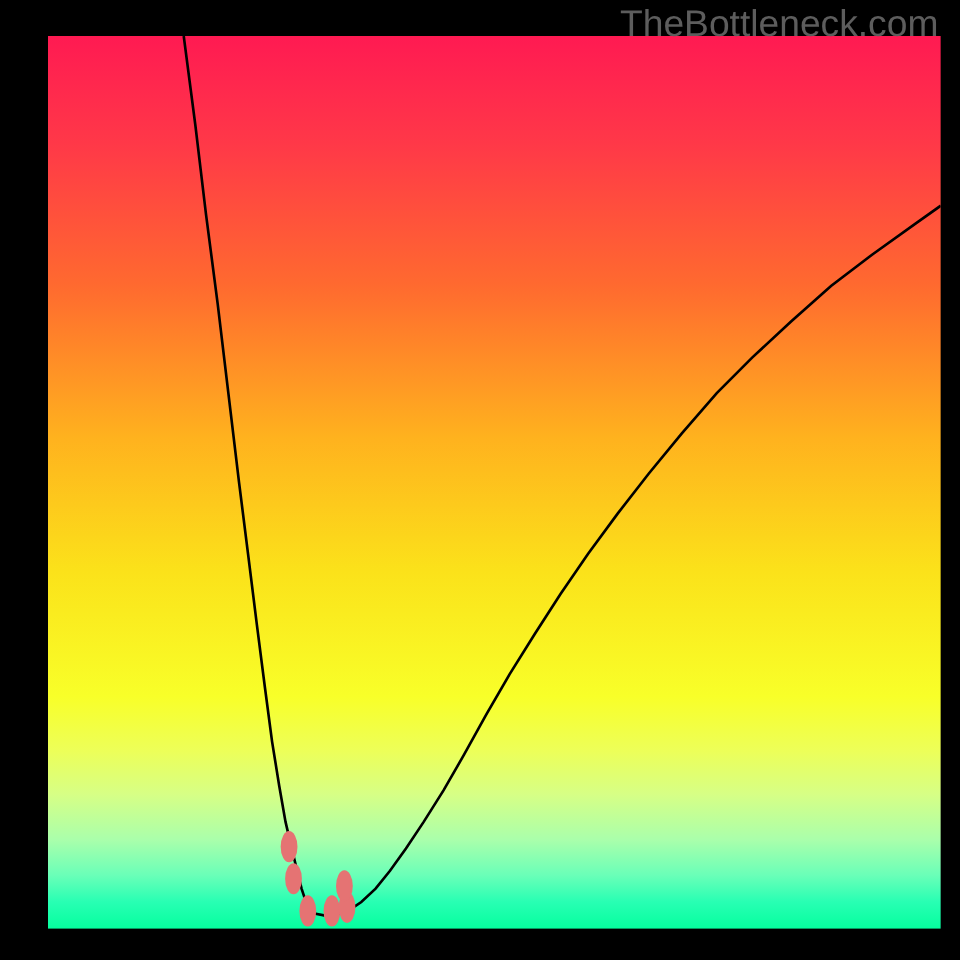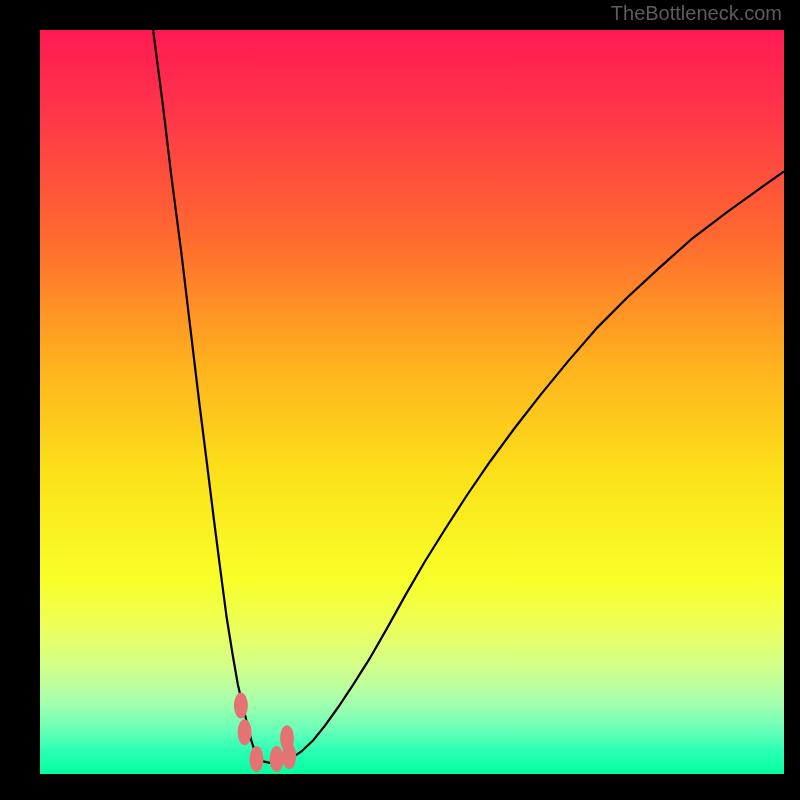--- a/index.html
+++ b/index.html
@@ -23,21 +23,21 @@
   .gradient-bg {
     position: absolute;
     left: 0; top: 0; right: 0; bottom: 0;
   }
   .watermark {
     position: absolute;
     top: 2px;
     right: 18px;
     color: #5d5d5d;
     font-family: Arial, Helvetica, sans-serif;
-    font-size: 20px;
+    font-size: 31px;
     font-weight: 400;
     letter-spacing: 0px;
     white-space: nowrap;
   }
   svg.curve {
     position: absolute;
     left: 0; top: 0;
   }
 </style>
 </head>

